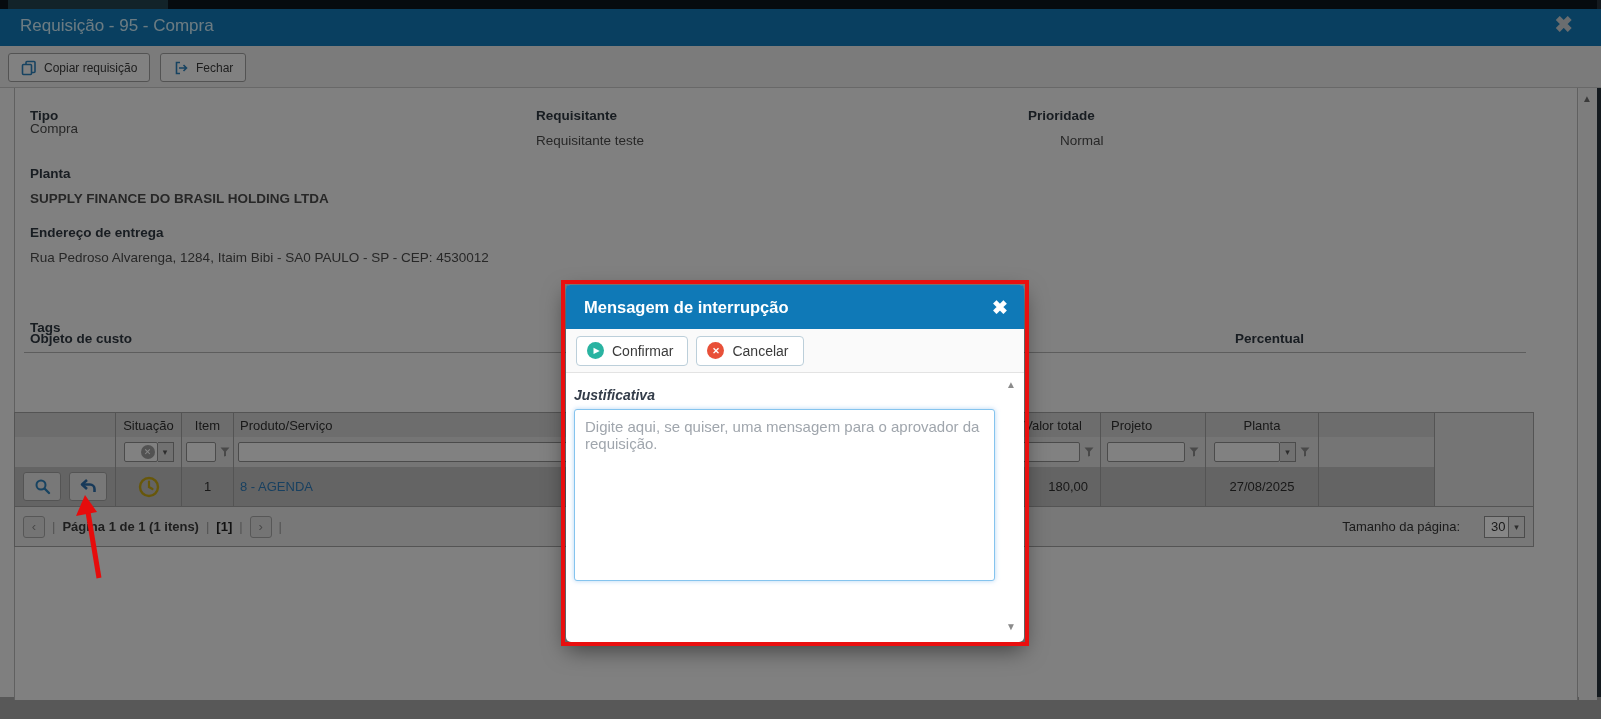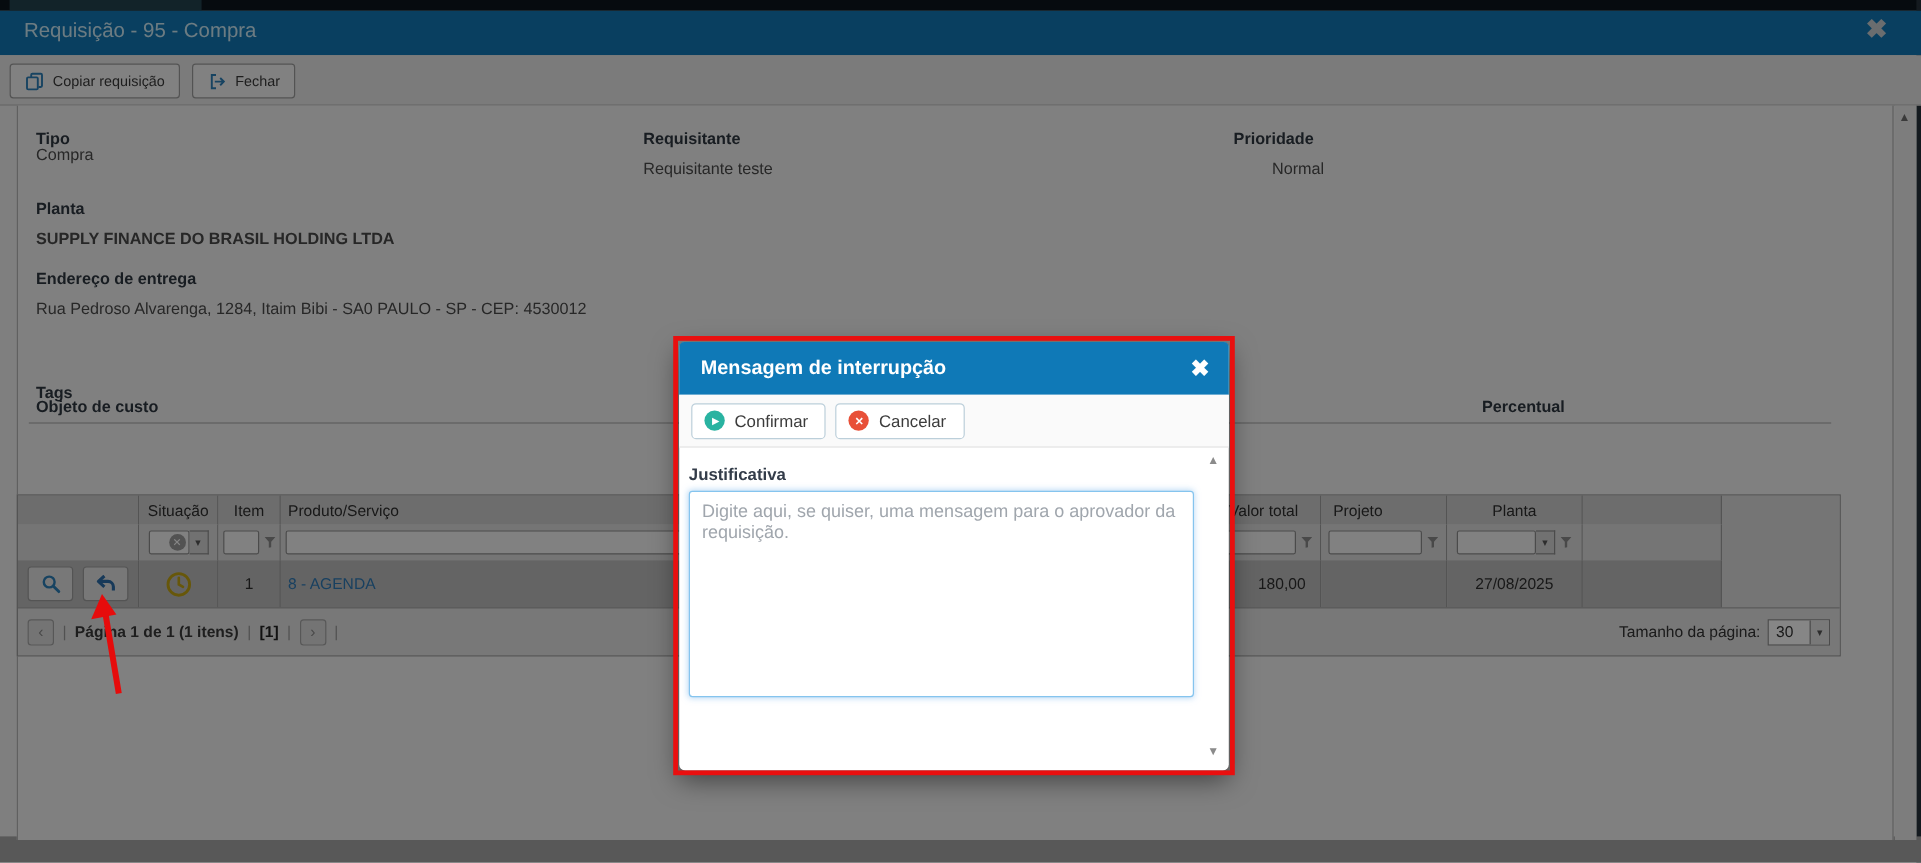--- a/index.html
+++ b/index.html
@@ -48,43 +48,43 @@
   .link { color:#2e79b5; cursor:pointer; }
   
   .pager { display:flex; align-items:center; height:40px; background:#e3e3e3; border-top:1px solid #9f9f9f;
     font-size:13px; color:#333; padding:0 8px; }
   .pg-btn { width:22px; height:22px; background:#dcdcdc; border:1px solid #a5a5a5; border-radius:3px;
     color:#8a8a8a; display:flex; align-items:center; justify-content:center; font-size:13px; cursor:pointer; }
   .pg-sep { color:#9a9a9a; margin:0 7px; }
   .pg-status { font-weight:bold; color:#3a3a3a; }
   .pg-cur { font-weight:bold; color:#222; }
   .pg-size { margin-left:auto; display:flex; align-items:center; gap:6px; }
-  .size-select { width:52px; height:22px; background:#fdfdfd; border:1px solid #8f8f8f; display:flex;
-    align-items:center; cursor:pointer; }
+  .size-select { width:41px; height:22px; background:#fdfdfd; border:1px solid #8f8f8f; display:flex;
+    align-items:center; cursor:pointer;margin-left:18px; }
   .size-select .sv { flex:1; padding-left:6px; font-size:13px; }
   .size-select .sc { width:16px; height:100%; background:#e4e4e4; border-left:1px solid #8f8f8f;
     display:flex; align-items:center; justify-content:center; font-size:9px; color:#555; }
   
   .overlay { left:0; top:0; width:1601px; height:719px; background:rgba(0,0,0,0.47); z-index:10; }
   .red-rect { left:561px; top:280px; width:468px; height:366px; border:4px solid #e90f0f; z-index:30; pointer-events:none; }
   .red-arrow { left:60px; top:480px; z-index:30; pointer-events:none; }
   
   .modal { left:566px; top:285px; width:458px; height:357px; background:#fff; border-radius:5px;
     box-shadow:0 8px 22px rgba(0,0,0,0.5); z-index:20; }
   .m-head { height:44px; background:#0f79b7; border-radius:4px 4px 0 0; display:flex; align-items:center; }
   .m-title { color:#fff; font-size:16.5px; font-weight:bold; padding-left:18px; }
   .m-close { margin-left:auto; margin-right:16px; color:#fff; font-size:19px; font-weight:bold; cursor:pointer; }
   .m-toolbar { height:44px; background:#fafafa; border-bottom:1px solid #e3e3e3; display:flex; align-items:center; padding-left:10px; gap:8px; }
   .m-btn { height:30px; display:flex; align-items:center; gap:8px; background:#fff; border:1px solid #bccfda;
     border-radius:4px; padding:0 14px 0 10px; font-size:14px; color:#3b3b3b; cursor:pointer; }
   .ic-circle { width:17px; height:17px; border-radius:50%; display:flex; align-items:center; justify-content:center; color:#fff; }
   .ic-confirm { background:#29b3a1; font-size:8px; padding-left:2px; }
   .ic-cancel { background:#e85038; font-size:9px; font-weight:bold; }
   .m-body { position:relative; height:269px; padding:14px 14px 0 8px; }
-  .m-label { font-size:14px; font-weight:bold; color:#333c49; }
+  .m-label { font-size:14px; font-weight:bold; color:#333c49;font-style:italic; }
   .m-textarea { margin-top:6px; width:421px; height:172px; resize:none; border:1px solid #85c4ee; border-radius:3px;
     box-shadow:0 0 5px rgba(120,180,235,0.55); padding:8px 10px; font-size:15px; color:#444;
     font-family:"Liberation Sans", sans-serif; outline:none; }
   .m-textarea::placeholder { color:#a0a6ad; }
   .m-scroll-up { position:absolute; right:8px; top:6px; font-size:10px; color:#8b8b8b; cursor:pointer; }
   .m-scroll-dn { position:absolute; right:8px; bottom:10px; font-size:10px; color:#8b8b8b; cursor:pointer; }
 </style>
 </head>
 <body>
 

